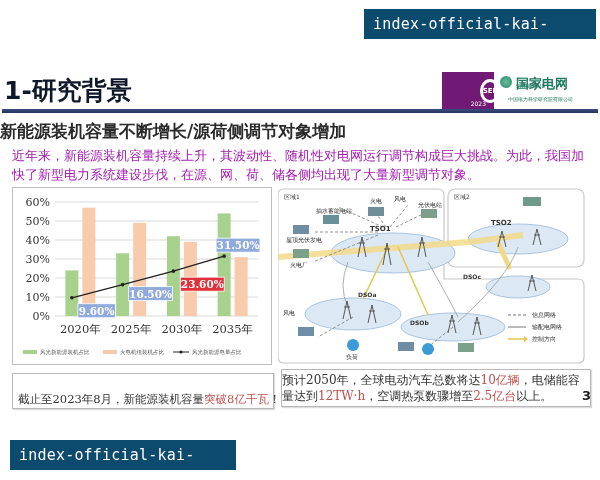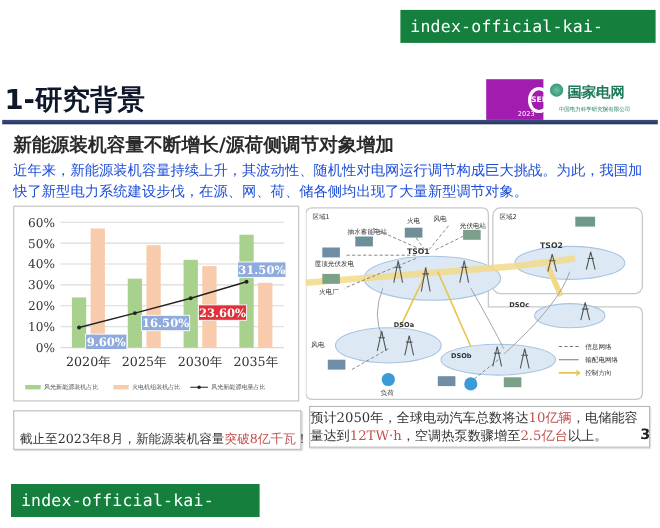--- a/index.html
+++ b/index.html
@@ -1,56 +1,56 @@
 <!DOCTYPE html>
 <html><head>
 <meta charset="utf-8">
 <style>
   * { box-sizing: border-box; margin: 0; padding: 0; }
   html, body { width: 600px; height: 480px; background: #ffffff; overflow: hidden; }
   body { position: relative; font-family: "DejaVu Serif", "Liberation Serif", serif; color: #222; }
 
   .watermark {
-    position: absolute; background: #15803d; color: #fff;
+    position: absolute; background: #0c4a6e; color: #fff;
     font-family: "DejaVu Sans Mono", "Liberation Mono", monospace;
     font-size: 15px; padding: 5px 9px; letter-spacing: 0.2px;
   }
   .wm-top { left: 364px; top: 9px; width: 232px; height: 30px; line-height: 20px; }
   .wm-bottom { left: 10px; top: 440px; width: 226px; height: 30px; line-height: 20px; }
 
   .slide-title {
     position: absolute; left: 4px; top: 74px; font-size: 25px; font-weight: bold;
     font-family: "DejaVu Sans", "Liberation Sans", sans-serif; color: #0f172a;
   }
   .title-bar {
     position: absolute; left: 2px; top: 109px; width: 596px; height: 4px;
     background: linear-gradient(#3b4d7c, #24345f);
   }
   .logo-see {
     position: absolute; left: 442px; top: 72px; width: 52px; height: 37px;
-    background: #a21caf; display: flex; align-items: center; justify-content: center; padding-left: 44px;
+    background: #701a75; display: flex; align-items: center; justify-content: center; padding-left: 44px;
   }
   .logo-see .ring {
     width: 38px; height: 24px; border: 3px solid #fff; border-radius: 50%;
     border-right-color: transparent; position: relative; display:flex; align-items:center; justify-content:center;
   }
   .logo-see .ring span { color: #fff; font-size: 7px; font-family: "DejaVu Sans", sans-serif; font-weight: bold; }
   .logo-see .year { position: absolute; bottom: 2px; right: 8px; color: #fff; font-size: 6px; font-family: "DejaVu Sans", sans-serif; }
   .logo-sgcc { position: absolute; left: 498px; top: 74px; width: 100px; height: 34px; }
   .sgcc-globe { position: absolute; left: 2px; top: 2px; width: 12px; height: 12px; border-radius: 50%; background: radial-gradient(#6cbf9a, #1f8a6a); }
   .sgcc-cn { position: absolute; left: 18px; top: 1px; font-size: 13px; color: #1f7a5e; font-weight: bold; font-family: Liberation Sans, sans-serif; text-align: right; }
   .sgcc-en { position: absolute; left: 18px; top: 9px; font-size: 5px; color: #1f7a5e; font-family: "DejaVu Sans", sans-serif; }
   .sgcc-sub { position: absolute; left: 10px; top: 22px; font-size: 5px; color: #1f7a5e; font-family: "DejaVu Sans", sans-serif; white-space: nowrap; }
 
   .section-heading {
-    position: absolute; left: 12px; top: 120px; font-size: 17px; font-weight: bold;
+    position: absolute; left: 0; top: 120px; font-size: 17px; font-weight: bold;
     font-family: "DejaVu Sans", "Liberation Sans", sans-serif; color: #2a2a2a;
   }
   .intro {
-    position: absolute; left: 12px; top: 146px; width: 580px; font-size: 13px; line-height: 19px; color: #1d4ed8;
+    position: absolute; left: 12px; top: 146px; width: 580px; font-size: 13px; line-height: 19px; color: #a21caf;
   }
 
   .chart-panel {
     position: absolute; left: 12px; top: 187px; width: 260px; height: 178px;
     border: 1px solid #bfbfbf; background: #fff;
   }
   .chart-svg { position: absolute; left: 0; top: 0; }
 
   .diagram-panel { position: absolute; left: 278px; top: 187px; width: 312px; height: 180px; }
 

